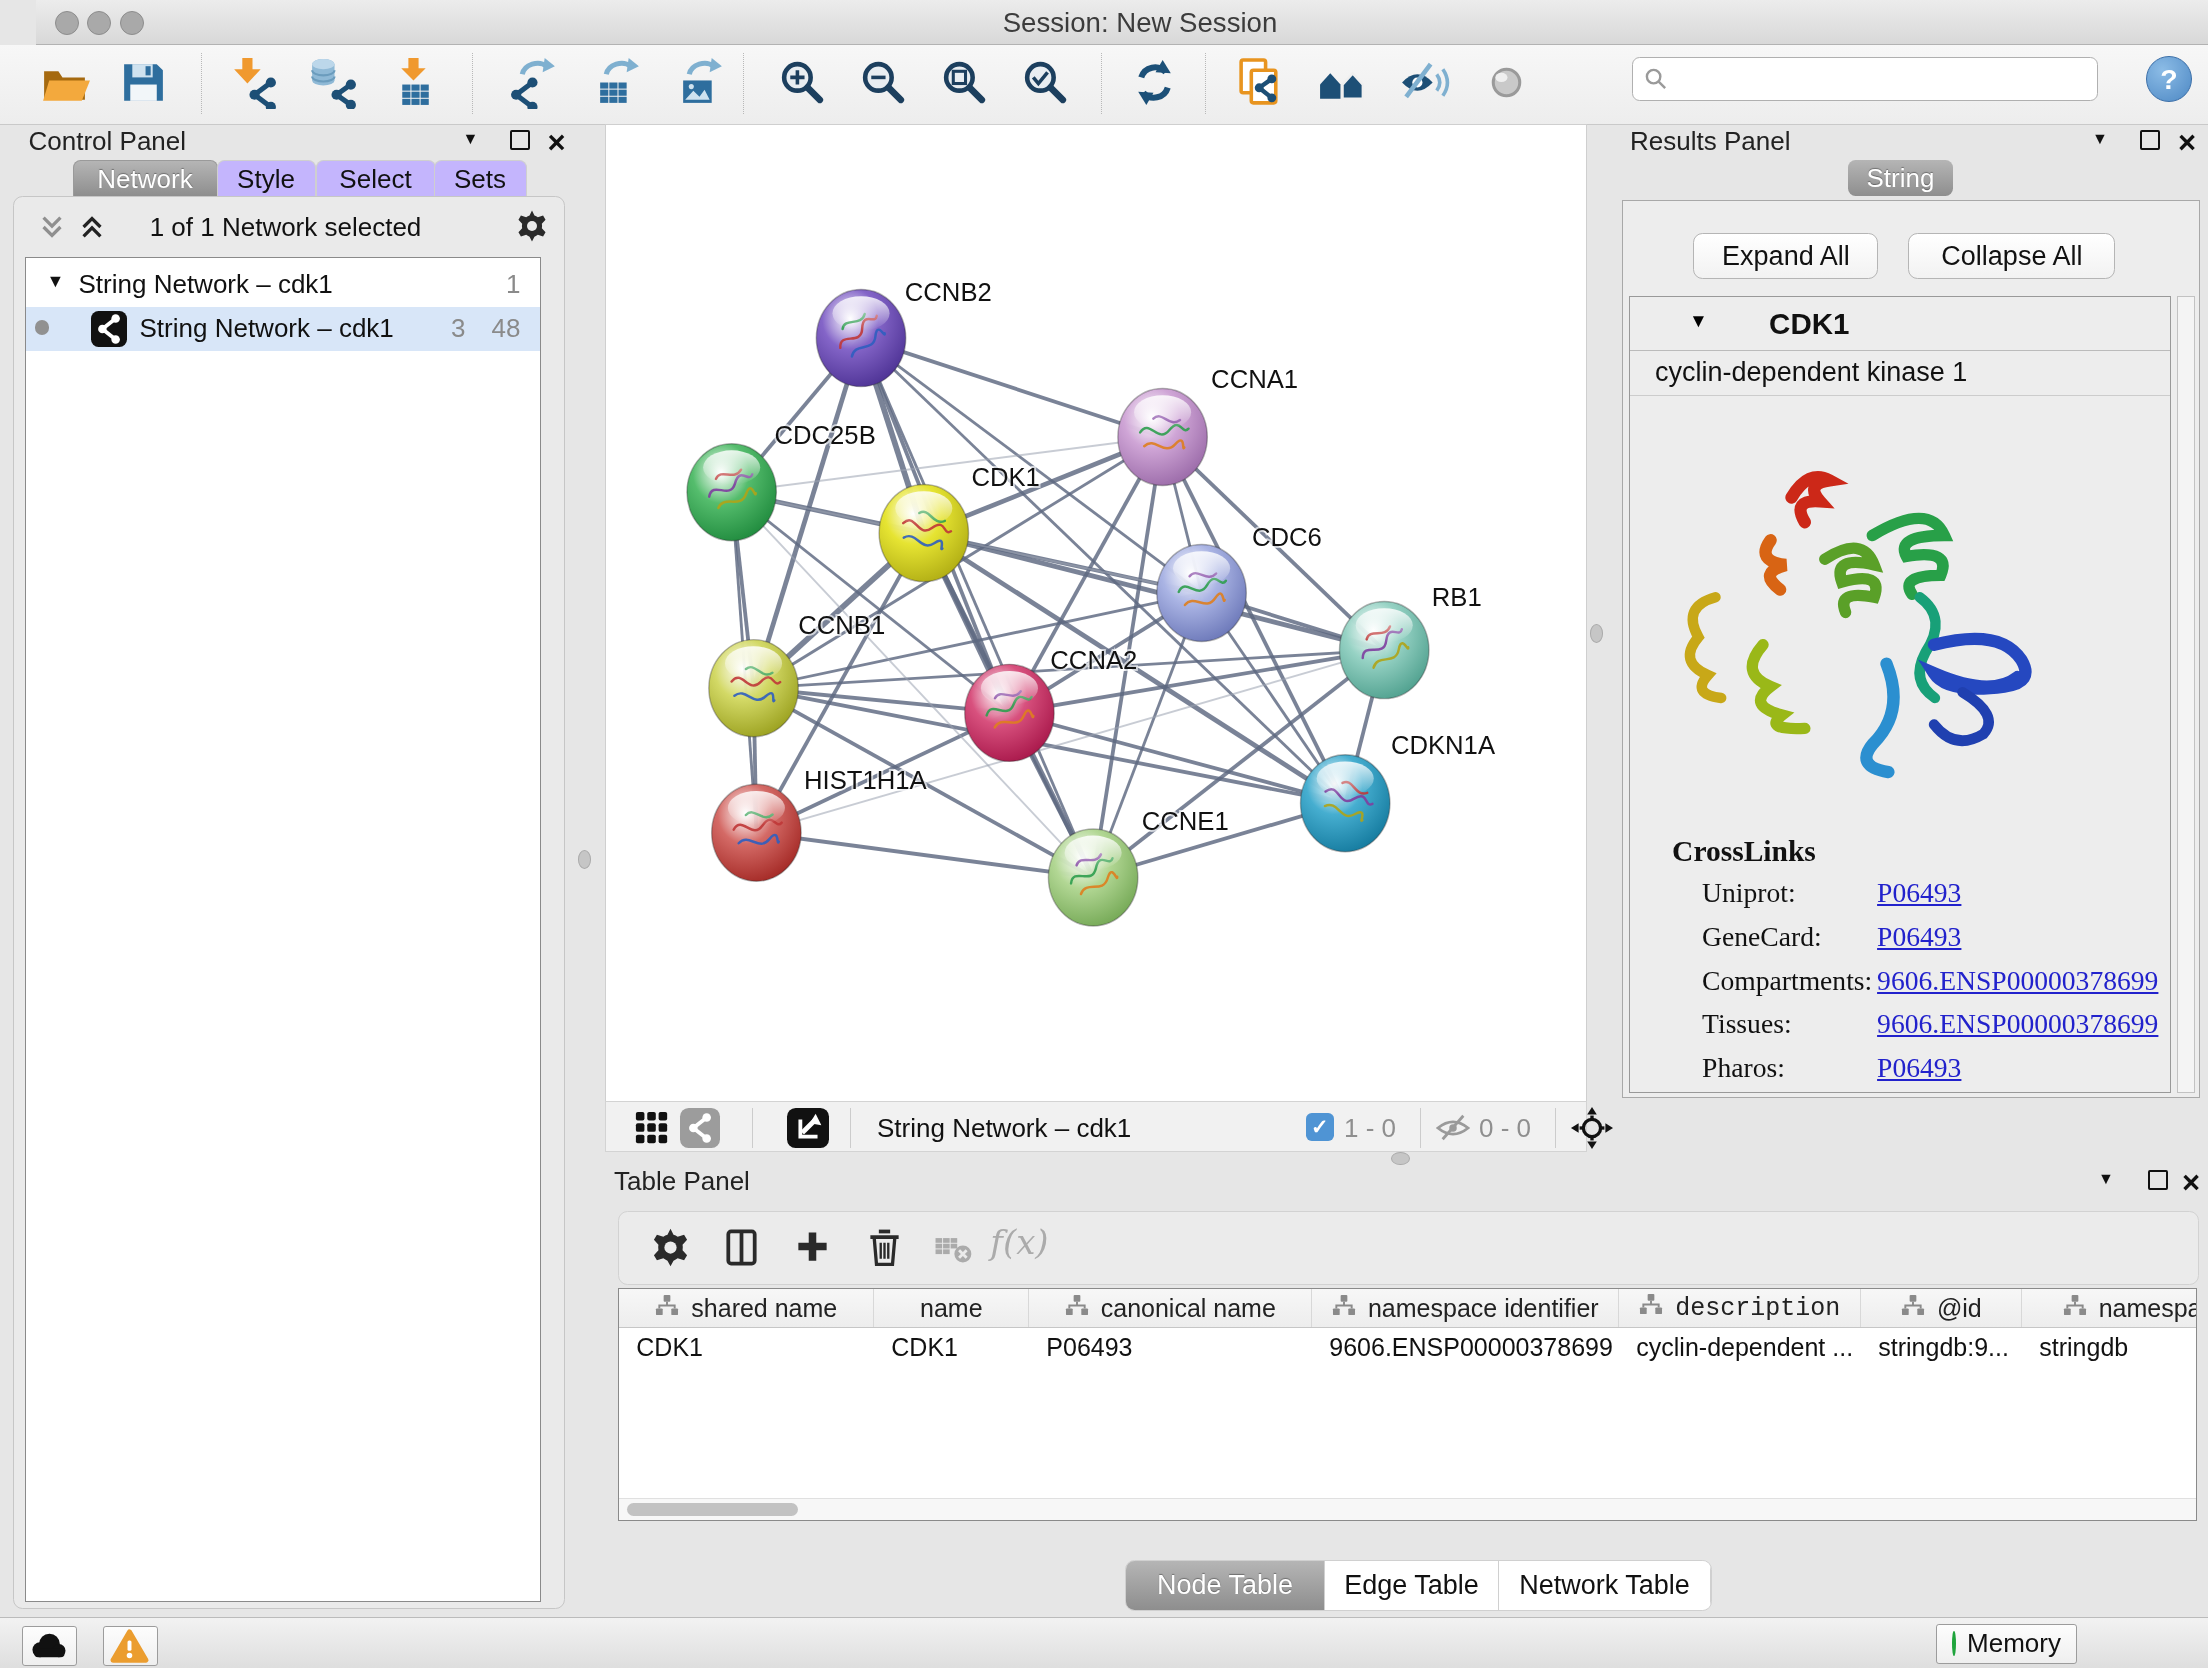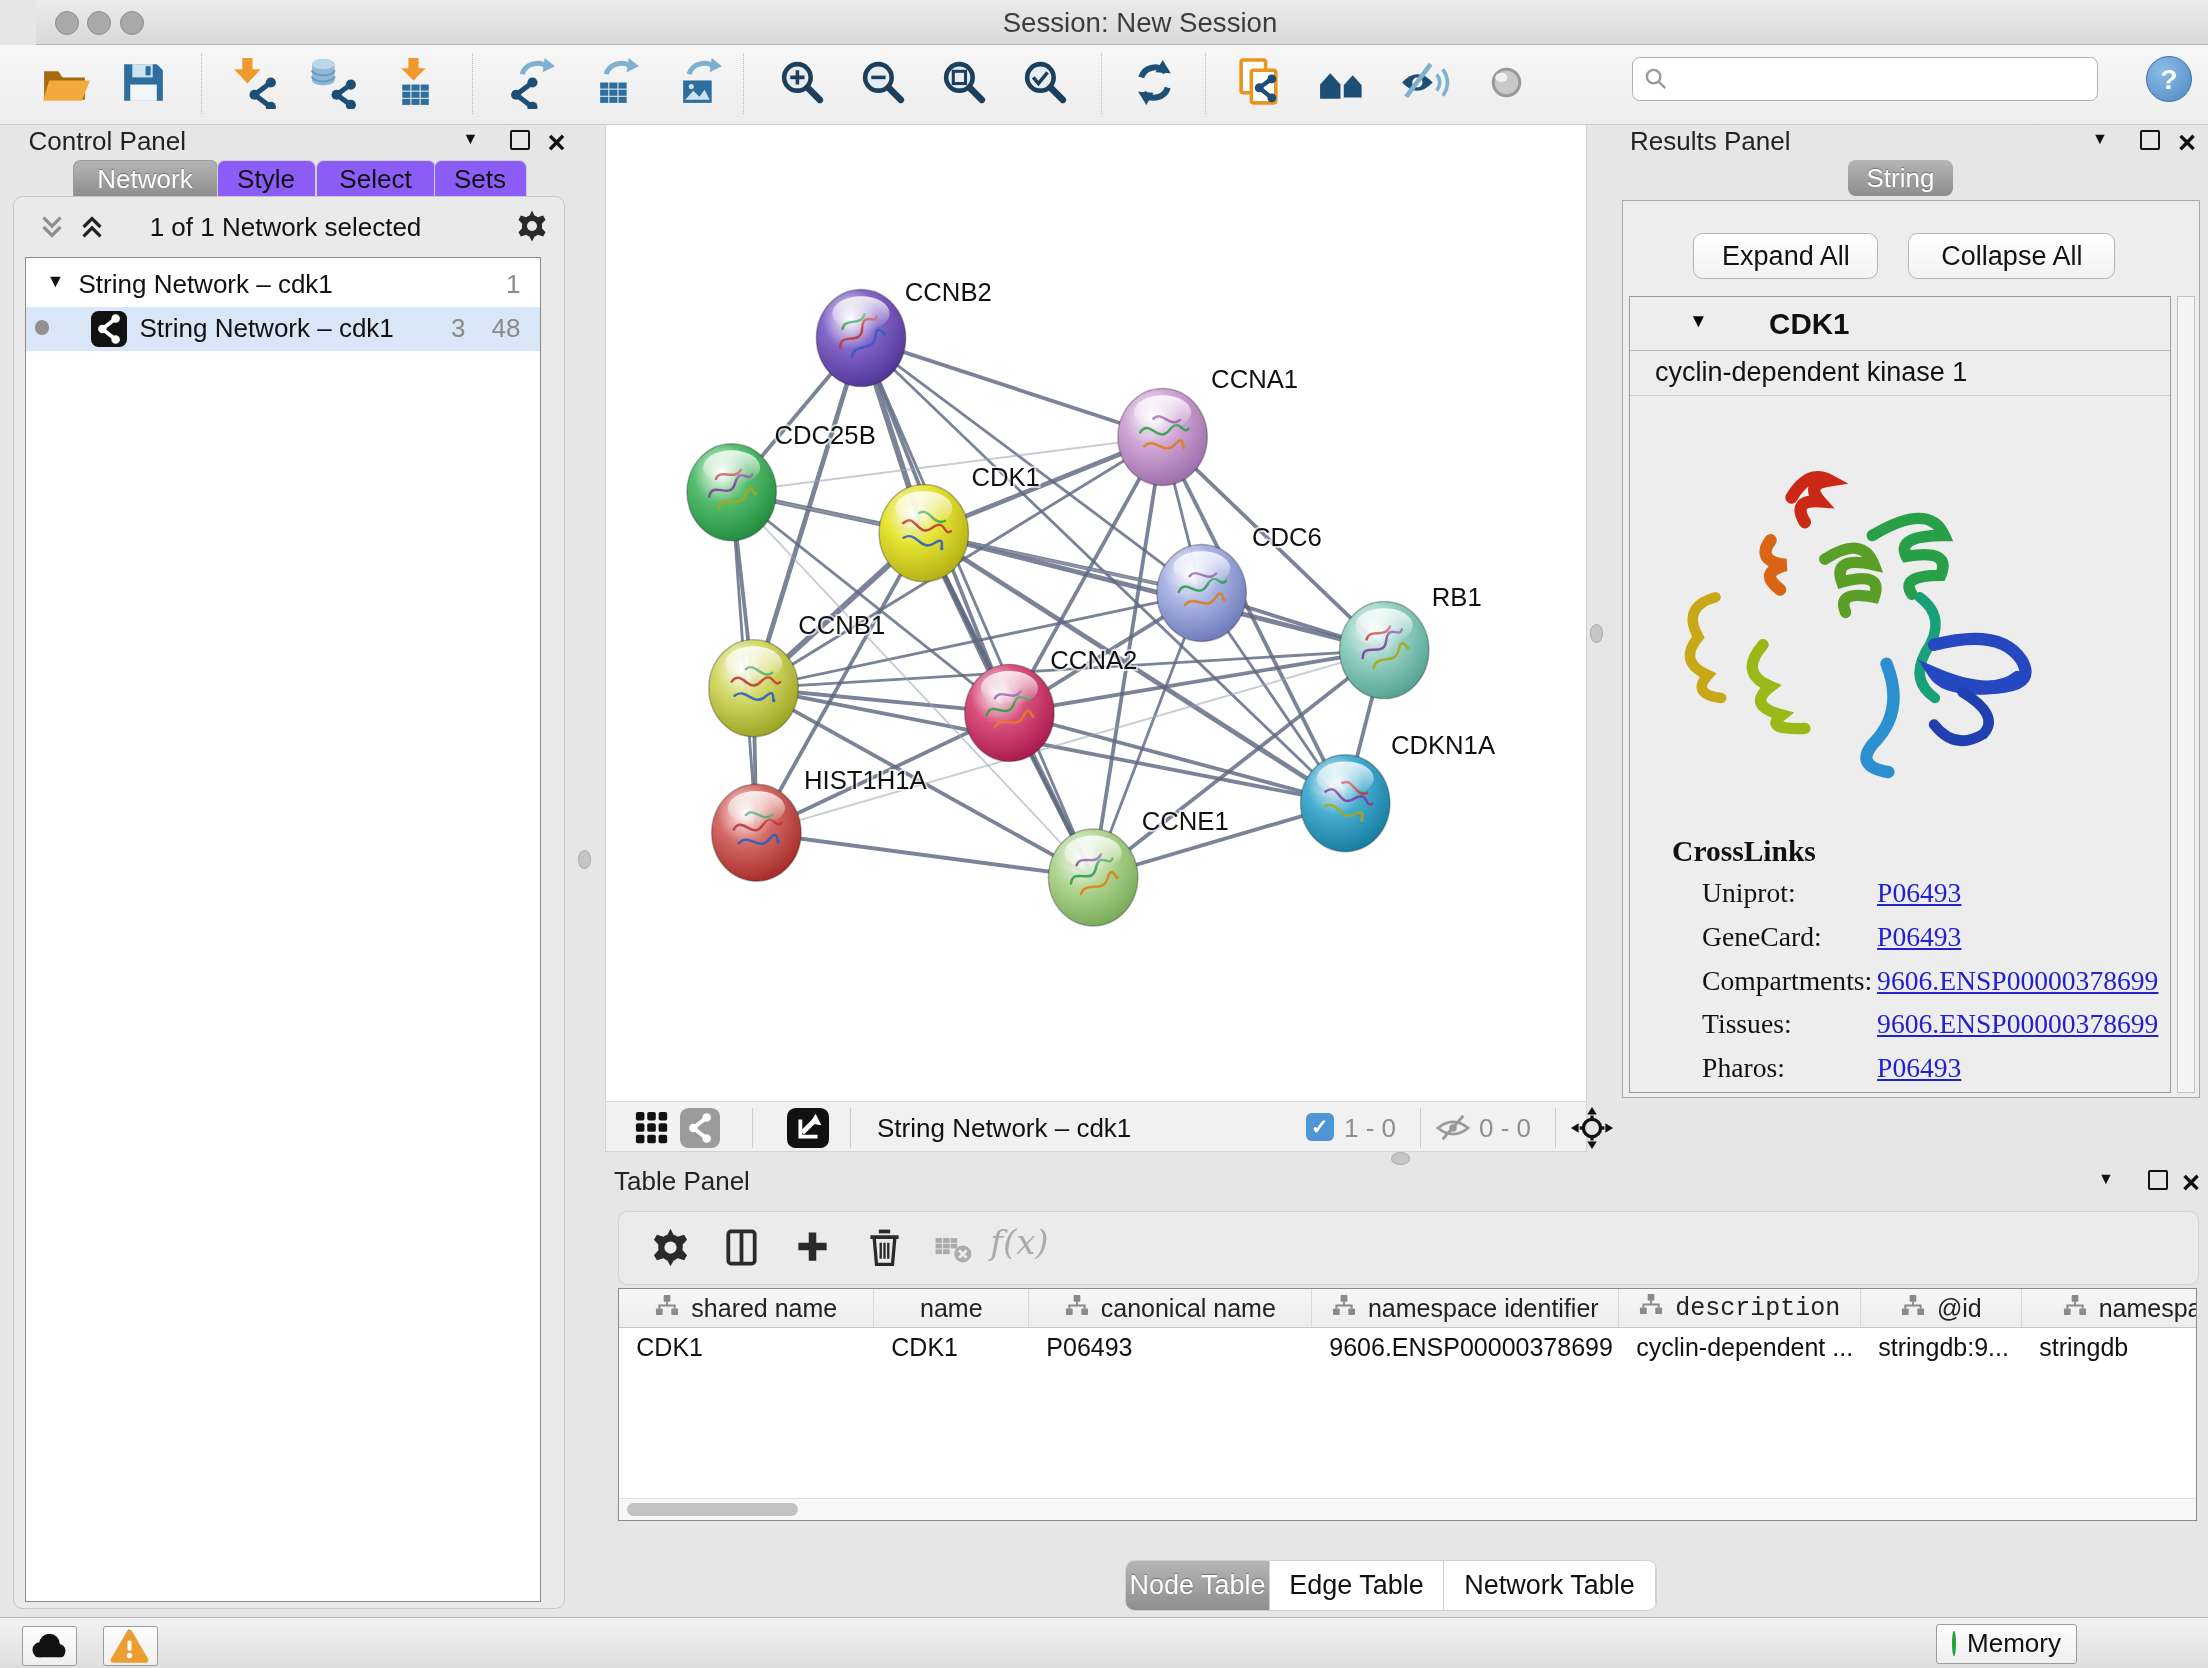--- a/index.html
+++ b/index.html
@@ -16,21 +16,21 @@
   .searchbox{position:absolute;left:1632px;top:12.4px;width:464px;height:42px;background:#fff;border:1px solid #b0b0b0;border-radius:7.6px;}
   .searchbox svg{position:absolute;left:11.4px;top:8.6px;}
   .helpbtn{position:absolute;left:2146px;top:10.5px;width:46px;height:46px;border-radius:50%;background:radial-gradient(circle at 35% 30%,#8cbce6,#4d88c4);border:1.9px solid #3a6ea8;color:#fff;font-size:28.5px;font-weight:bold;text-align:center;line-height:44px;box-sizing:border-box;}
   
   .ptitle{font-size:26px;color:#222;}
   .pctl-arrow{font-size:16px;color:#111;}
   .pctl-box{width:16px;height:16px;border:2.4px solid #111;border-radius:1.9px;display:inline-block;}
   .pctl-x{font-size:31px;font-weight:bold;color:#111;line-height:19px;}
   
   .cpanel{left:9.5px;top:124px;width:557px;height:1484px;}
-  .tab{position:absolute;top:0;height:36px;background:#8b5cf6;border:1px solid #cfcfcf;border-bottom:none;border-radius:7.6px 7.6px 0 0;text-align:center;font-size:26px;color:#111;line-height:36px;box-sizing:border-box;cursor:pointer;}
+  .tab{position:absolute;top:0;height:36px;background:#c4b5fd;border:1px solid #cfcfcf;border-bottom:none;border-radius:7.6px 7.6px 0 0;text-align:center;font-size:26px;color:#111;line-height:36px;box-sizing:border-box;cursor:pointer;}
   .tab.sel{background:linear-gradient(#b5b5b5,#8e8e8e);color:#fff;text-shadow:0 -1px 1px rgba(0,0,0,.35);border-color:#9a9a9a;}
   .cp-box{position:absolute;left:3.8px;top:72px;width:550px;height:1411px;background:#eaeaea;border:1px solid #c6c6c6;border-radius:9.5px;}
   .treebox{position:absolute;left:15px;top:133px;width:514px;height:1343px;background:#fff;border:1.9px solid #8a8a8a;}
   .treerow{position:absolute;left:0;width:100%;height:44px;font-size:26px;color:#111;}
   .rowcount{position:absolute;font-size:26px;color:#8a8a8a;}
   .stricon{position:absolute;width:36px;height:36px;background:#111;border-radius:7.6px;}
   
   .netcanvas{left:605px;top:124px;width:982px;height:978px;background:#fff;border:1px solid #cfcfcf;box-sizing:border-box;}
   .netfooter{left:605px;top:1101px;width:982px;height:51px;background:#f1f1f1;border:1px solid #d3d3d3;box-sizing:border-box;}
   .nf-sep{position:absolute;top:5.7px;height:40px;border-left:1px solid #cccccc;}
@@ -781,21 +781,21 @@
           <div class="td" style="width: 307px;">9606.ENSP00000378699</div>
           <div class="td" style="width: 242px;">cyclin-dependent ...</div>
           <div class="td" style="width: 161px;">stringdb:9...</div>
           <div class="td" style="width: 247px;">stringdb</div>
         </div>
       <div class="hscroll">
           <div class="hthumb"></div>
         </div>
     </div>
     <div class="btabs" id="btabs">
-        <div class="btab sel" style="width: 144px;">Node Table</div>
+        <div class="btab sel" style="width: 199px;">Node Table</div>
         <div class="btab" style="width: 174px;">Edge Table</div>
         <div class="btab" style="width: 212px;">Network Table</div>
       </div>
   </div>
 
   <div class="abs statusbar">
     <div class="sbtn" style="left:22px;width:55px;top:7.6px">
       <svg width="51" height="36" viewBox="0 0 54 38">
           <g fill="#111">
             <circle cx="18" cy="24" r="8"></circle>

